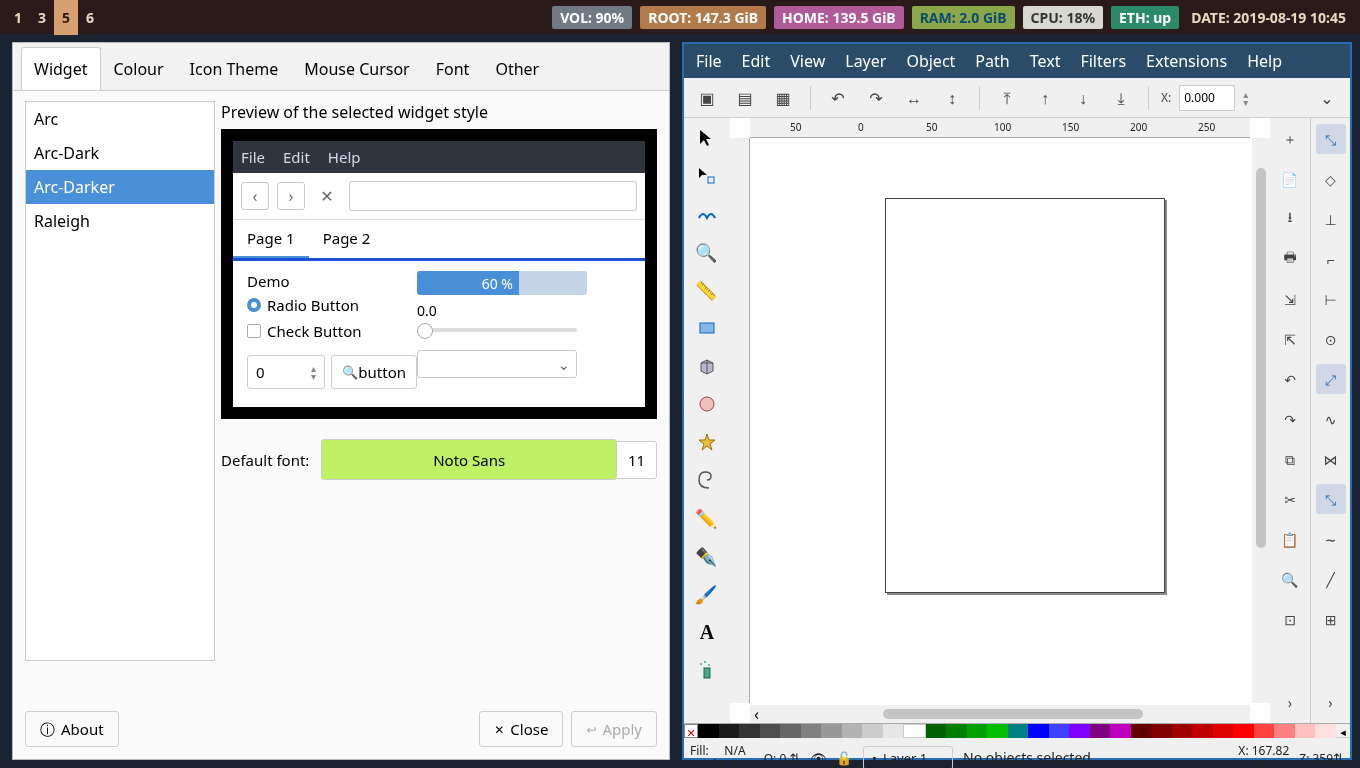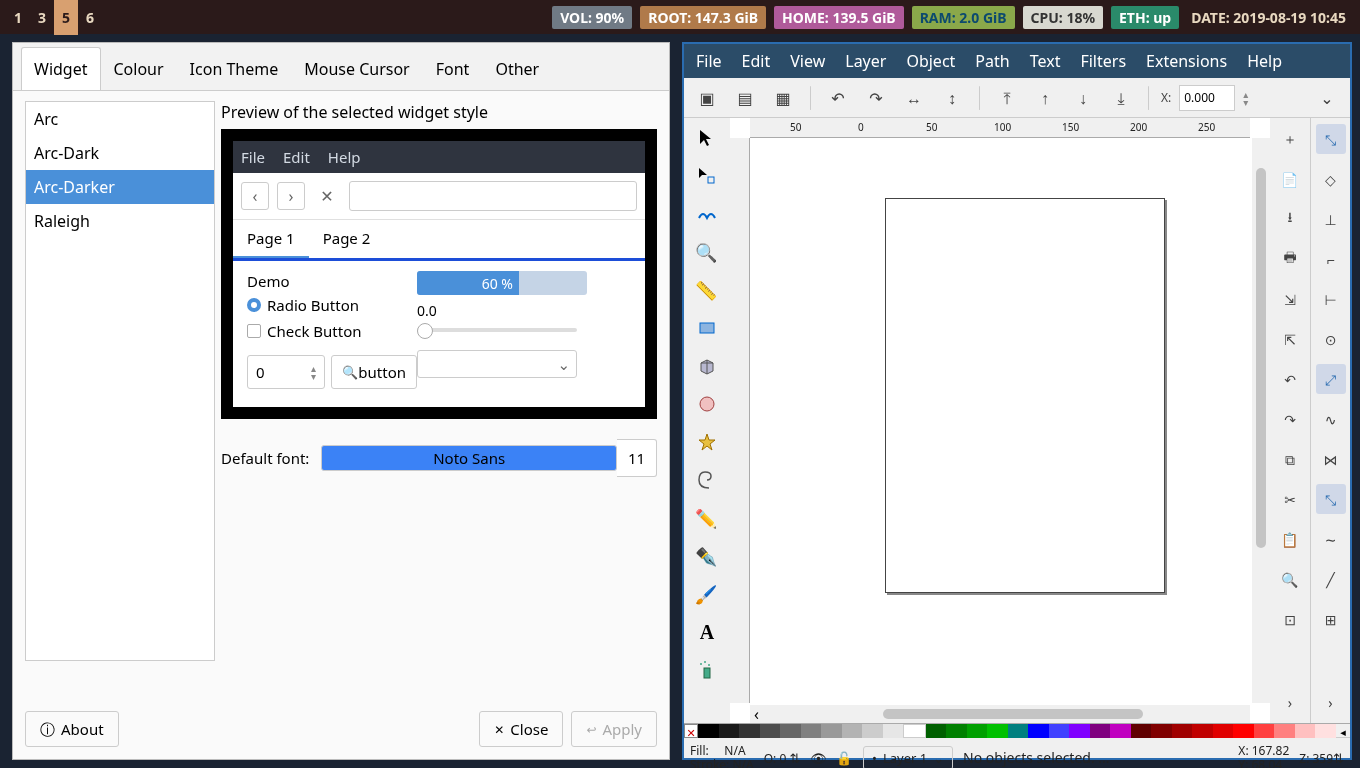--- a/index.html
+++ b/index.html
@@ -48,21 +48,21 @@
   .pf-right { flex:1; }
   .pf-progress { width: 170px; height: 24px; background: #c5d4e6; border-radius: 3px; position:relative; }
   .pf-progressfill { height: 100%; background: #4a90d9; border-radius: 3px 0 0 3px; display:flex; align-items:center; justify-content:flex-end; color:#fff; font-size:14px; padding-right:6px; }
   .pf-slider { width: 160px; height: 4px; background:#ddd; border-radius:2px; margin-top:8px; position:relative; }
   .pf-slider::before { content:""; position:absolute; left:0; top:-5px; width:14px; height:14px; background:#fff; border:1px solid #aaa; border-radius:50%; }
   .pf-combo { width: 160px; height: 28px; border:1px solid #ccc; border-radius:3px; margin-top:18px; display:flex; align-items:center; justify-content:flex-end; padding-right:6px; color:#666; }
   .pf-bottom-row { display:flex; gap:6px; margin-top:14px; }
   .pf-spin { width:80px; height:34px; border:1px solid #ccc; border-radius:3px; display:flex; align-items:center; padding:0 8px; }
   .pf-btn { height:34px; border:1px solid #ccc; border-radius:3px; display:flex; align-items:center; padding:0 10px; font-size:15px; }
   .font-row { display:flex; align-items:center; gap:12px; padding: 20px 0 0 0; font-size:15px; }
-  .font-btn { flex:1; height:26px; border:1px solid #ccc; border-radius:3px; display:flex; align-items:center; justify-content:center; background:#3b82f6; }
+  .font-btn { flex:1; height:41px; border:1px solid #ccc; border-radius:3px; display:flex; align-items:center; justify-content:center; background:#bef264; }
   .font-size { width:40px; height:38px; border:1px solid #ccc; border-left:none; border-radius:0 3px 3px 0; display:flex; align-items:center; justify-content:center; background:#fff; margin-left:-12px; }
   .w1-footer { position:absolute; bottom:12px; left:12px; right:12px; display:flex; align-items:center; gap:8px; }
   .w1-footer .spacer { flex:1; }
   .w1btn { height:36px; padding:0 14px; border:1px solid #ccc; border-radius:3px; background:#fafafa; display:flex; align-items:center; gap:6px; font-size:15px; }
   .w1btn.disabled { color:#aaa; }
 
   
   .ink-menubar { background: #2b4c68; color: #fff; font-size:16px; display:flex; gap:20px; padding: 6px 12px; }
   .ink-toolbar { background:#f0f0f0; border-bottom:1px solid #ccc; height:40px; display:flex; align-items:center; gap:8px; padding:0 8px; }
   .ink-tbtn { width:30px; height:30px; display:flex; align-items:center; justify-content:center; color:#444; font-size:16px; border-radius:3px; }

